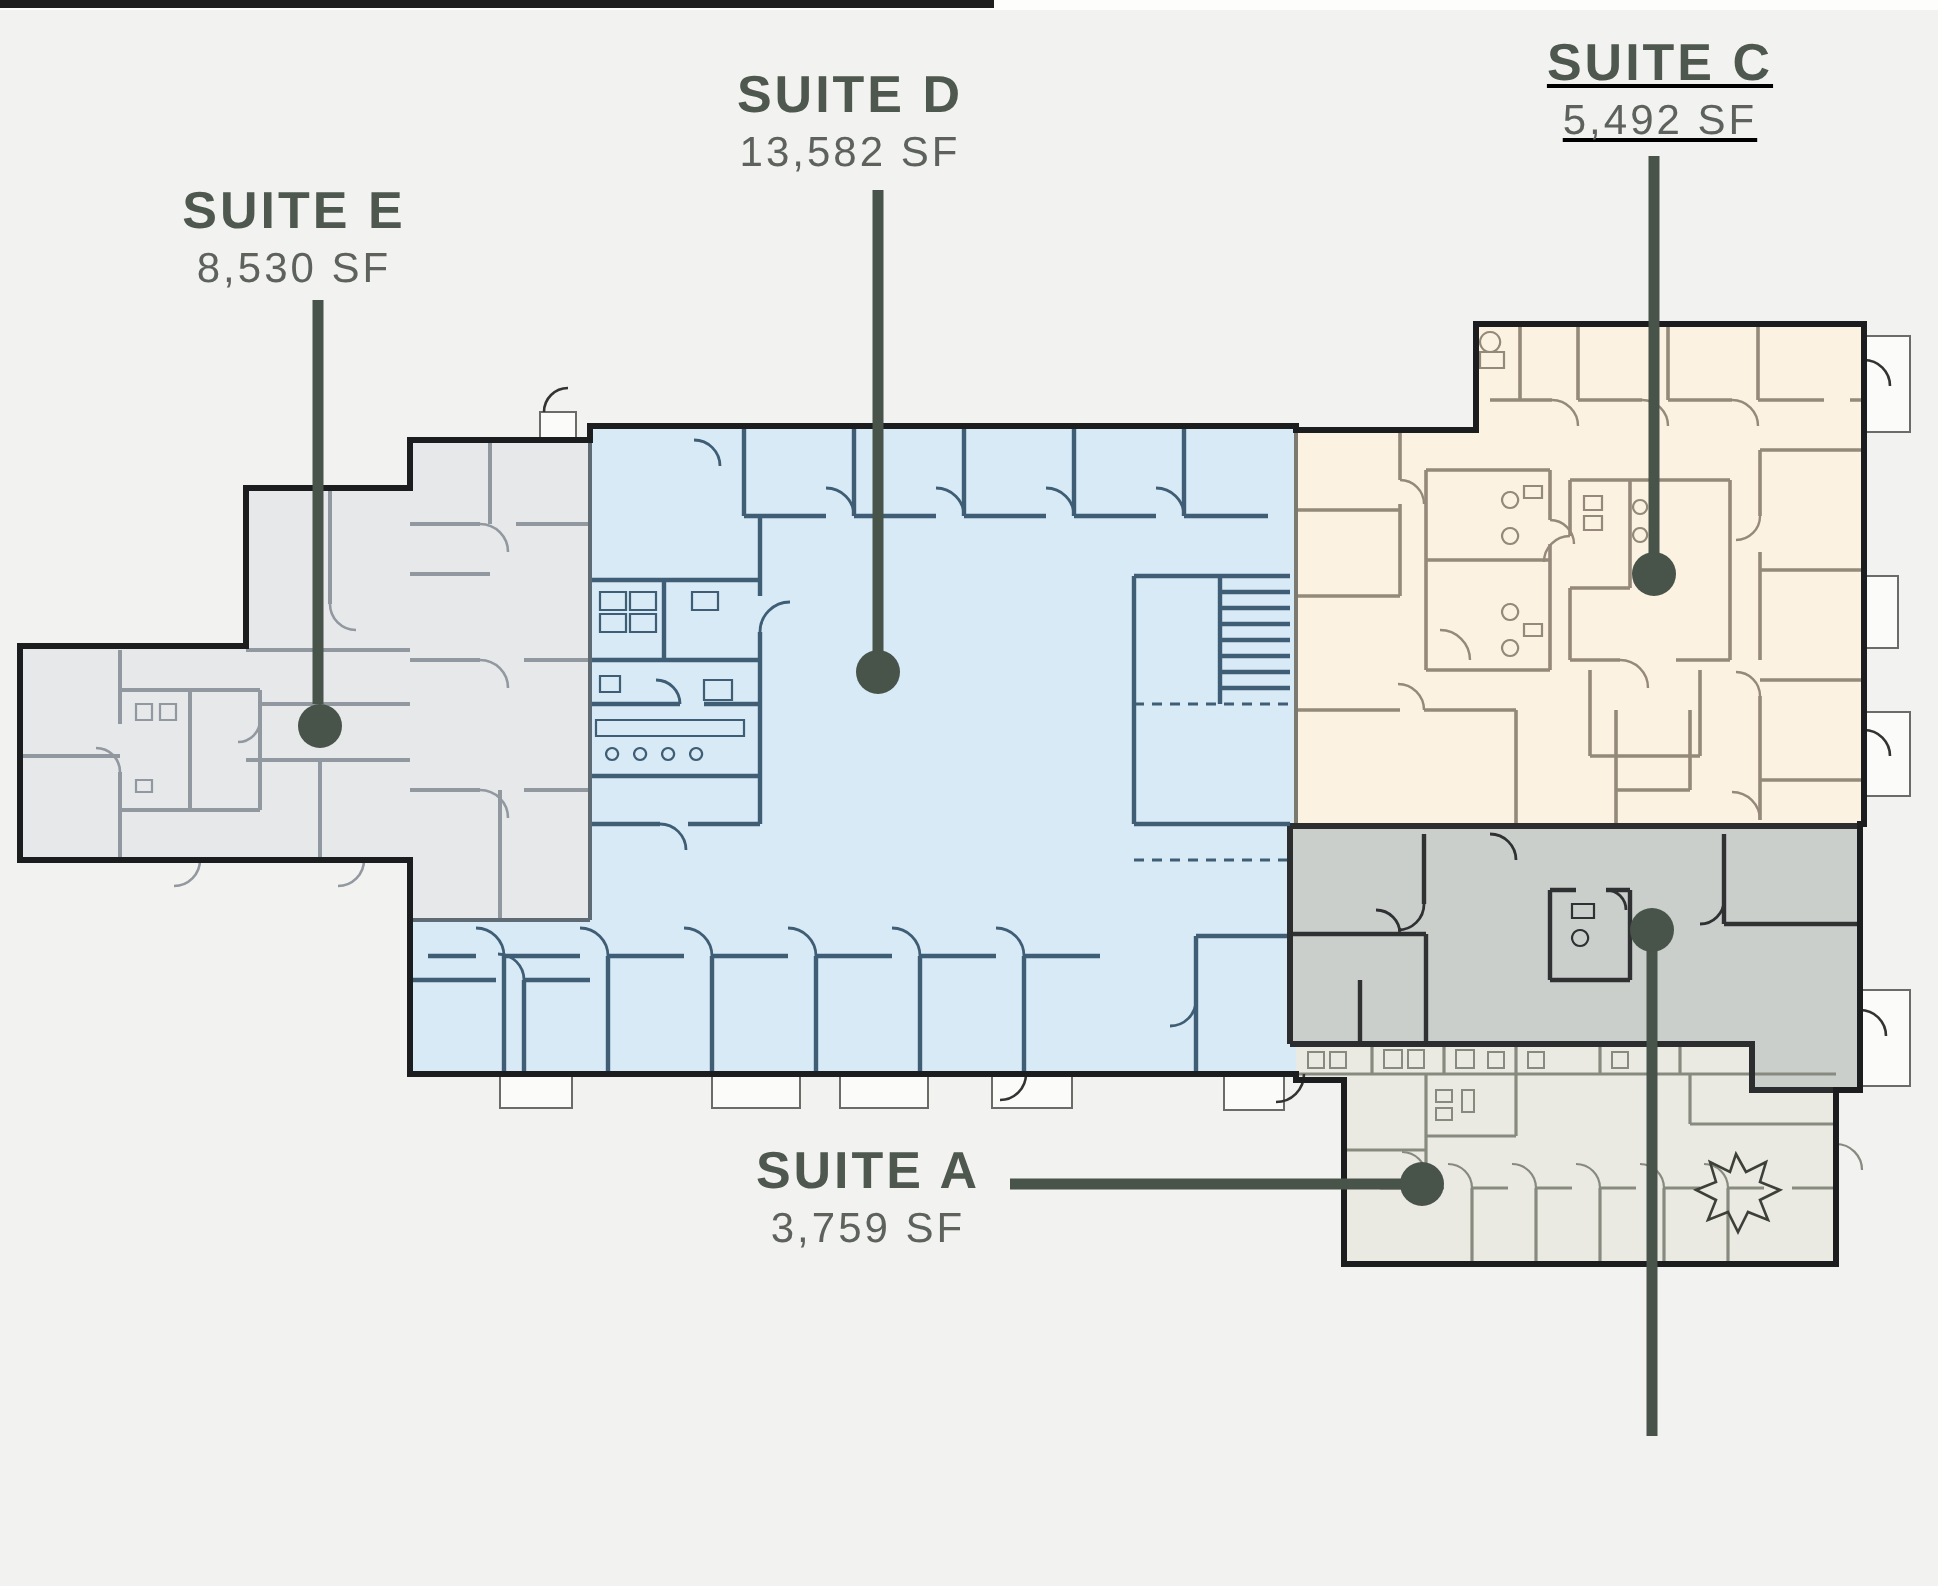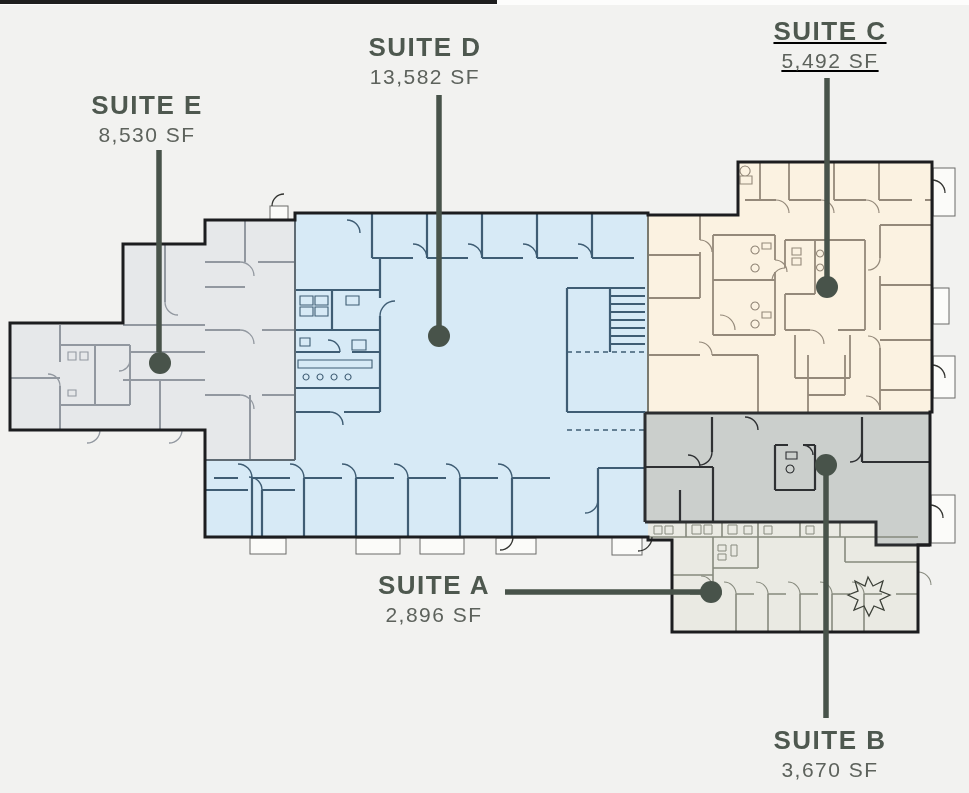--- a/index.html
+++ b/index.html
@@ -156,19 +156,15 @@
   <div class="label" style="left:305px;top:34px;">
     <div class="t">SUITE D</div>
     <div class="a">13,582 SF</div>
   </div>
   <div class="label" style="left:710px;top:18px;text-decoration:underline;">
     <div class="t">SUITE C</div>
     <div class="a">5,492 SF</div>
   </div>
   <div class="label" style="left:314px;top:572px;">
     <div class="t">SUITE A</div>
-    <div class="a">2,896 SF</div>
-  </div>
-  <div class="label" style="left:710px;top:727px;">
-    <div class="t">SUITE B</div>
-    <div class="a">3,670 SF</div>
+    <div class="a">3,759 SF</div>
   </div>
 </div>
 
 </body></html>

